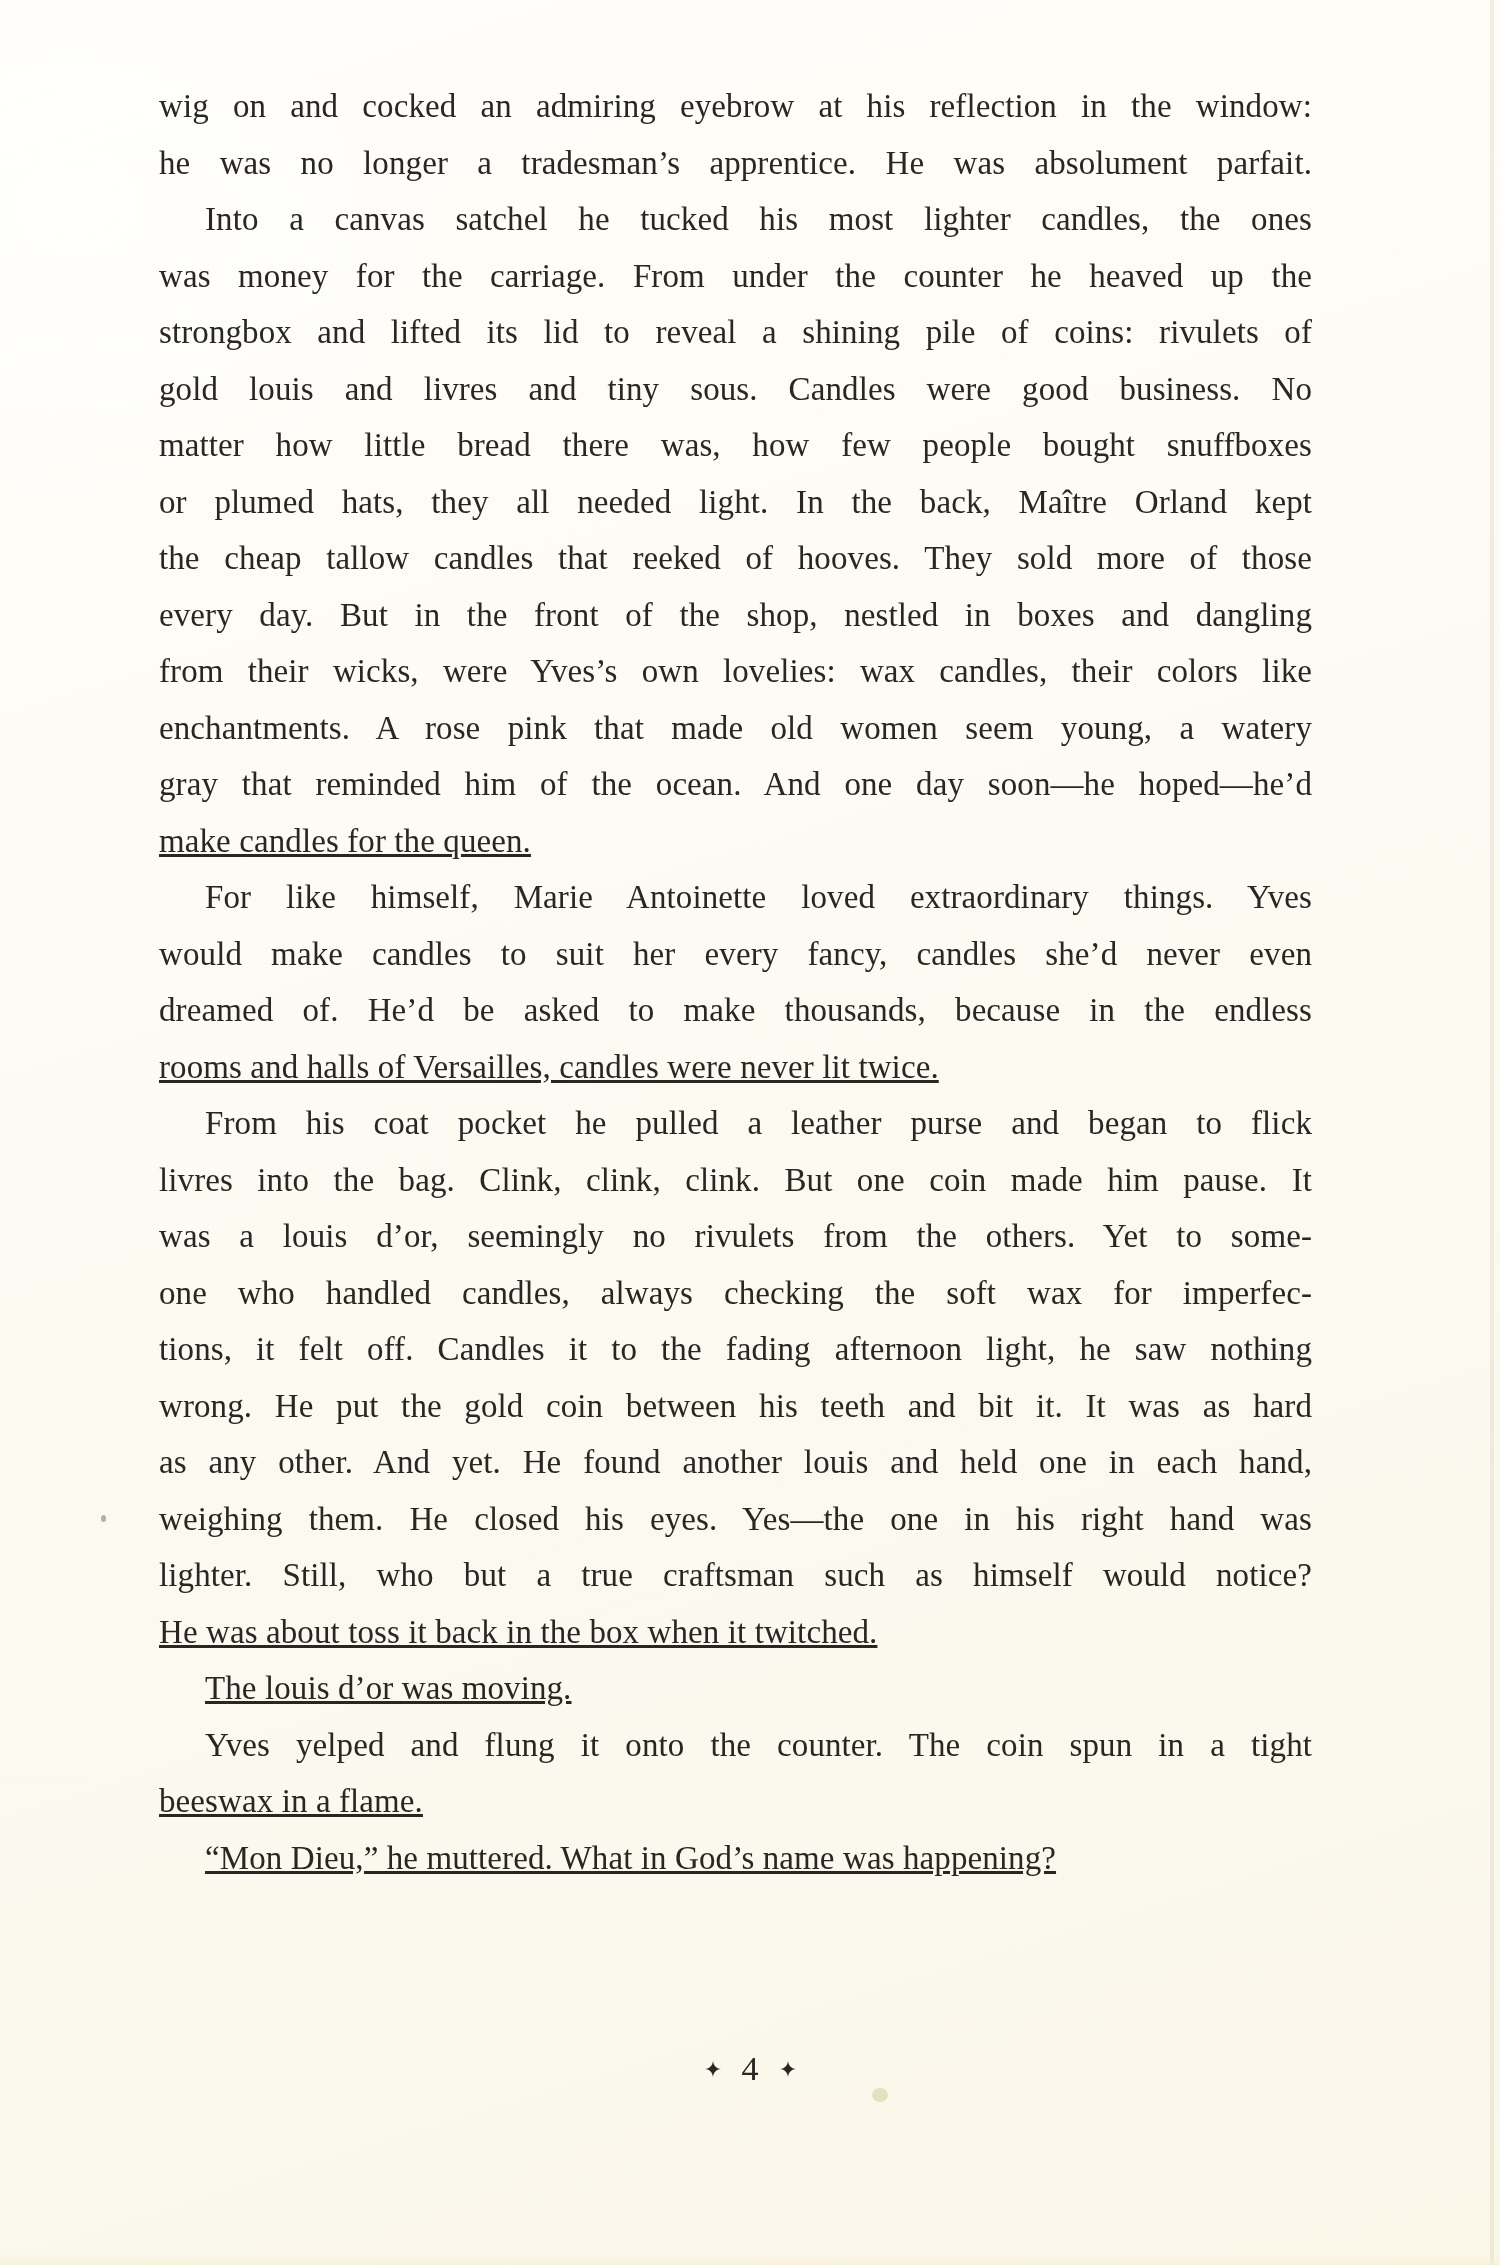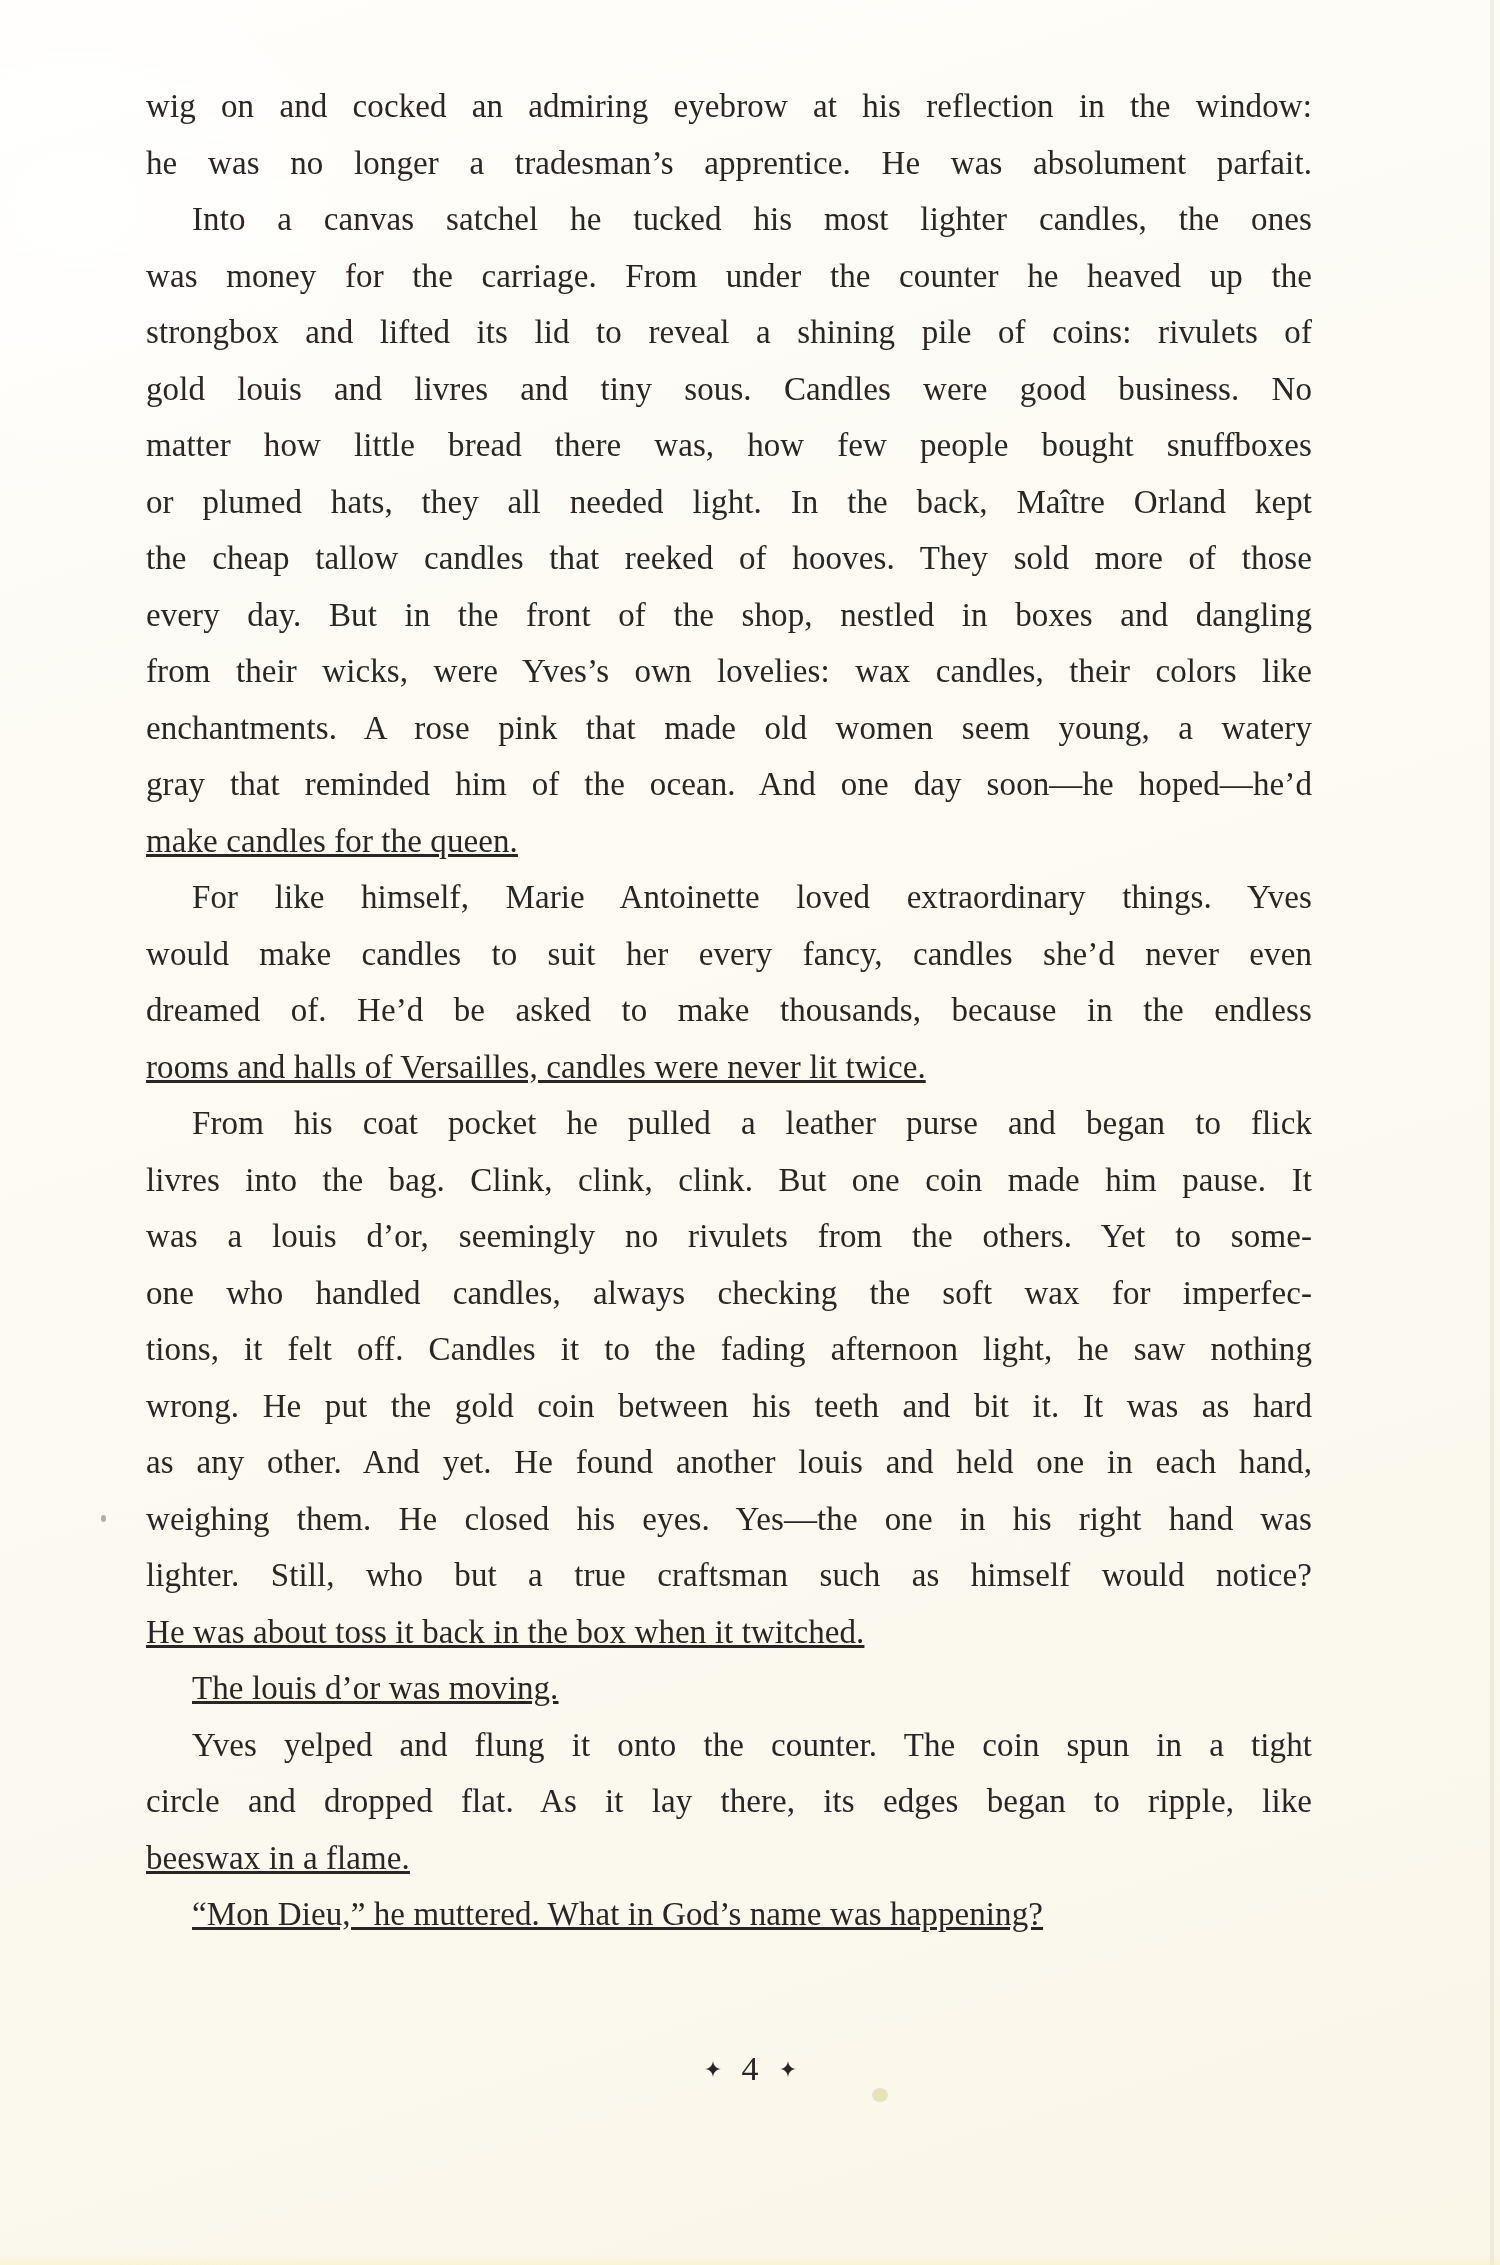--- a/index.html
+++ b/index.html
@@ -29,20 +29,21 @@
   .text-block {
     position:absolute; left:146px; top:78px; width:1166px;
     color:#2b2623;
     font-size:33px;
   }
   .line {
     height:56.5px; line-height:56.5px;
     text-align:justify; text-align-last:justify;
     overflow:hidden;
     letter-spacing:0.1px;
+    margin-left:13px;
   }
   .line.end  { text-align-last:left;text-decoration:underline; }
   .line.indent { text-indent:46px; }
   .folio {
     position:absolute; left:0; top:2043px; width:100%;
     display:flex; justify-content:center; align-items:center; gap:21px;
     color:#2b2623;
   }
   .folio .pagenum { font-size:34px; line-height:52px; }
   .folio .orn { display:inline-flex; }
@@ -84,21 +85,20 @@
       <div class="line">was a louis d’or, seemingly no rivulets from the others. Yet to some-</div>
       <div class="line">one who handled candles, always checking the soft wax for imperfec-</div>
       <div class="line">tions, it felt off. Candles it to the fading afternoon light, he saw nothing</div>
       <div class="line">wrong. He put the gold coin between his teeth and bit it. It was as hard</div>
       <div class="line">as any other. And yet. He found another louis and held one in each hand,</div>
       <div class="line">weighing them. He closed his eyes. Yes—the one in his right hand was</div>
       <div class="line">lighter. Still, who but a true craftsman such as himself would notice?</div>
       <div class="line end">He was about toss it back in the box when it twitched.</div>
       <div class="line indent end">The louis d’or was moving.</div>
       <div class="line indent">Yves yelped and flung it onto the counter. The coin spun in a tight</div>
-      <div class="line">circle and dropped flat. As it lay there, its edges began to ripple, like</div>
       <div class="line end">beeswax in a flame.</div>
       <div class="line indent end">“Mon Dieu,” he muttered. What in God’s name was happening?</div>
     </div>
 
   <div class="folio">
     <span class="orn">
       <svg width="16" height="16" viewBox="0 0 16 16" aria-hidden="true">
         <path d="M8 0 C8.7 4.9 11.1 7.3 16 8 C11.1 8.7 8.7 11.1 8 16 C7.3 11.1 4.9 8.7 0 8 C4.9 7.3 7.3 4.9 8 0 Z" fill="#2b2623"></path>
       </svg>
     </span>

